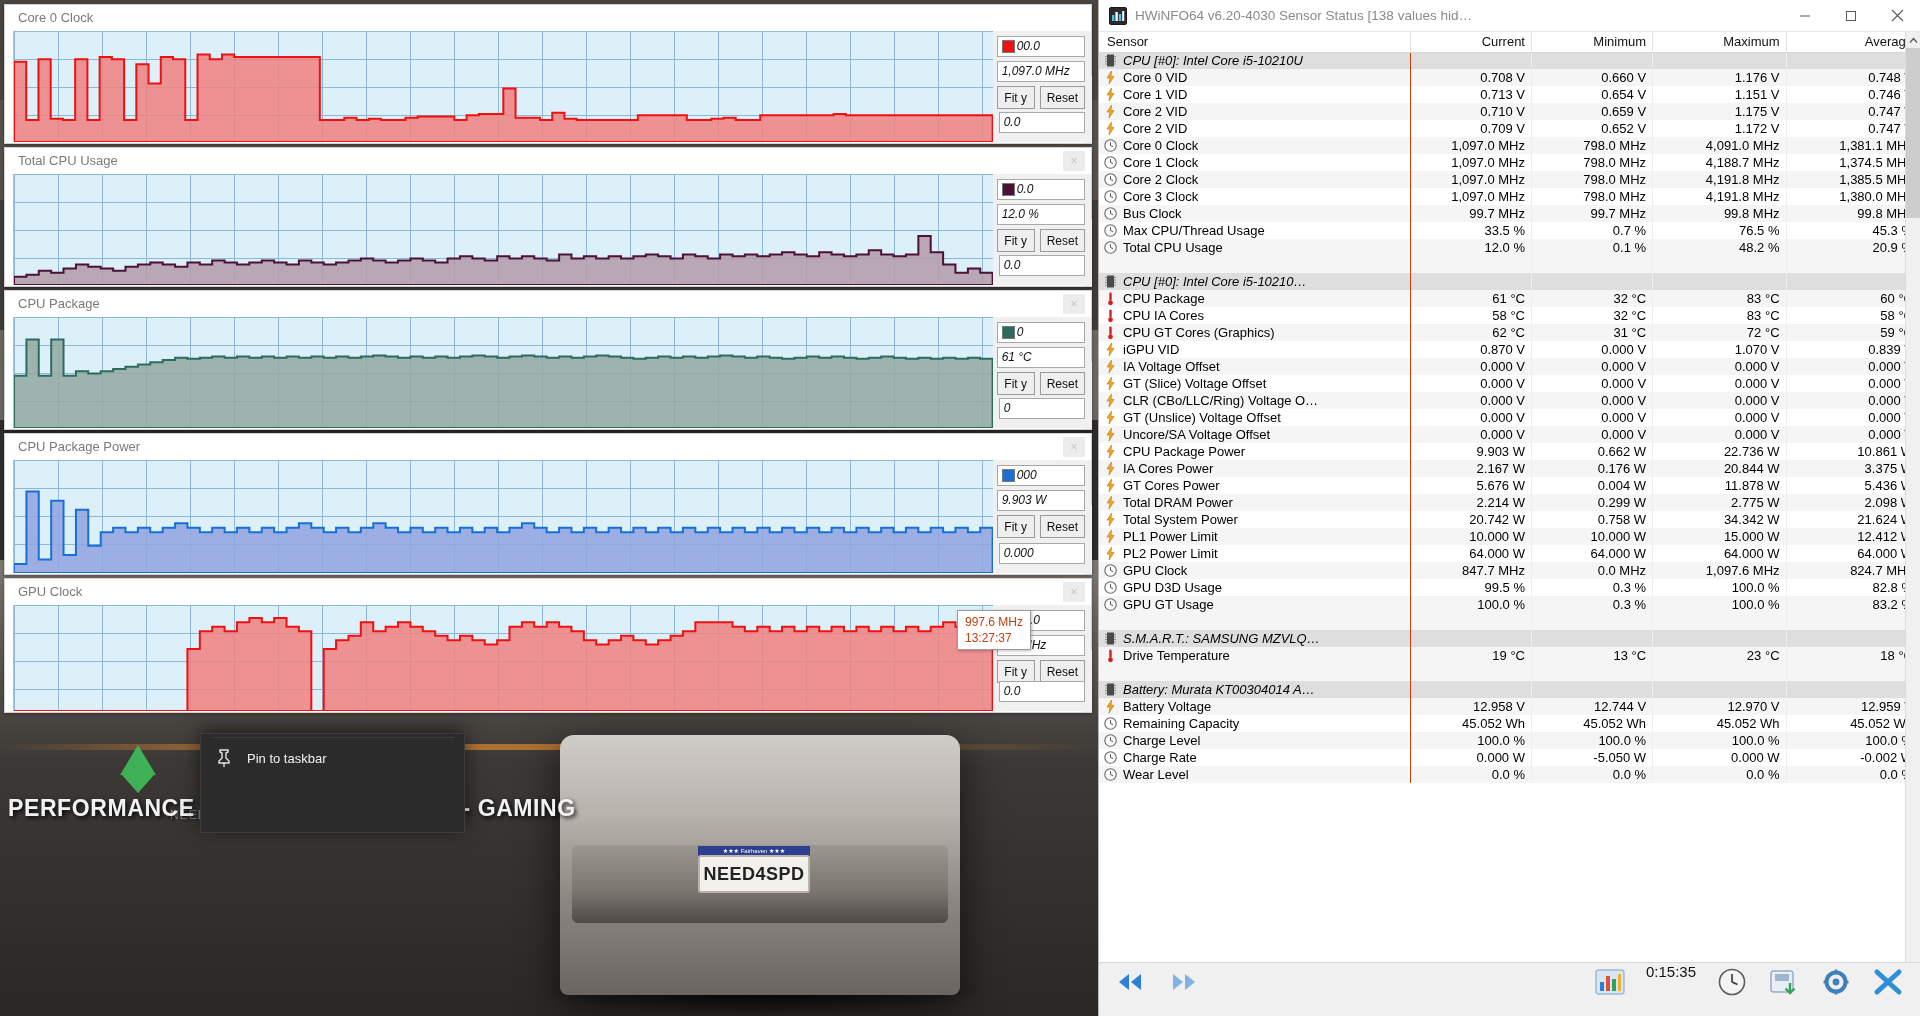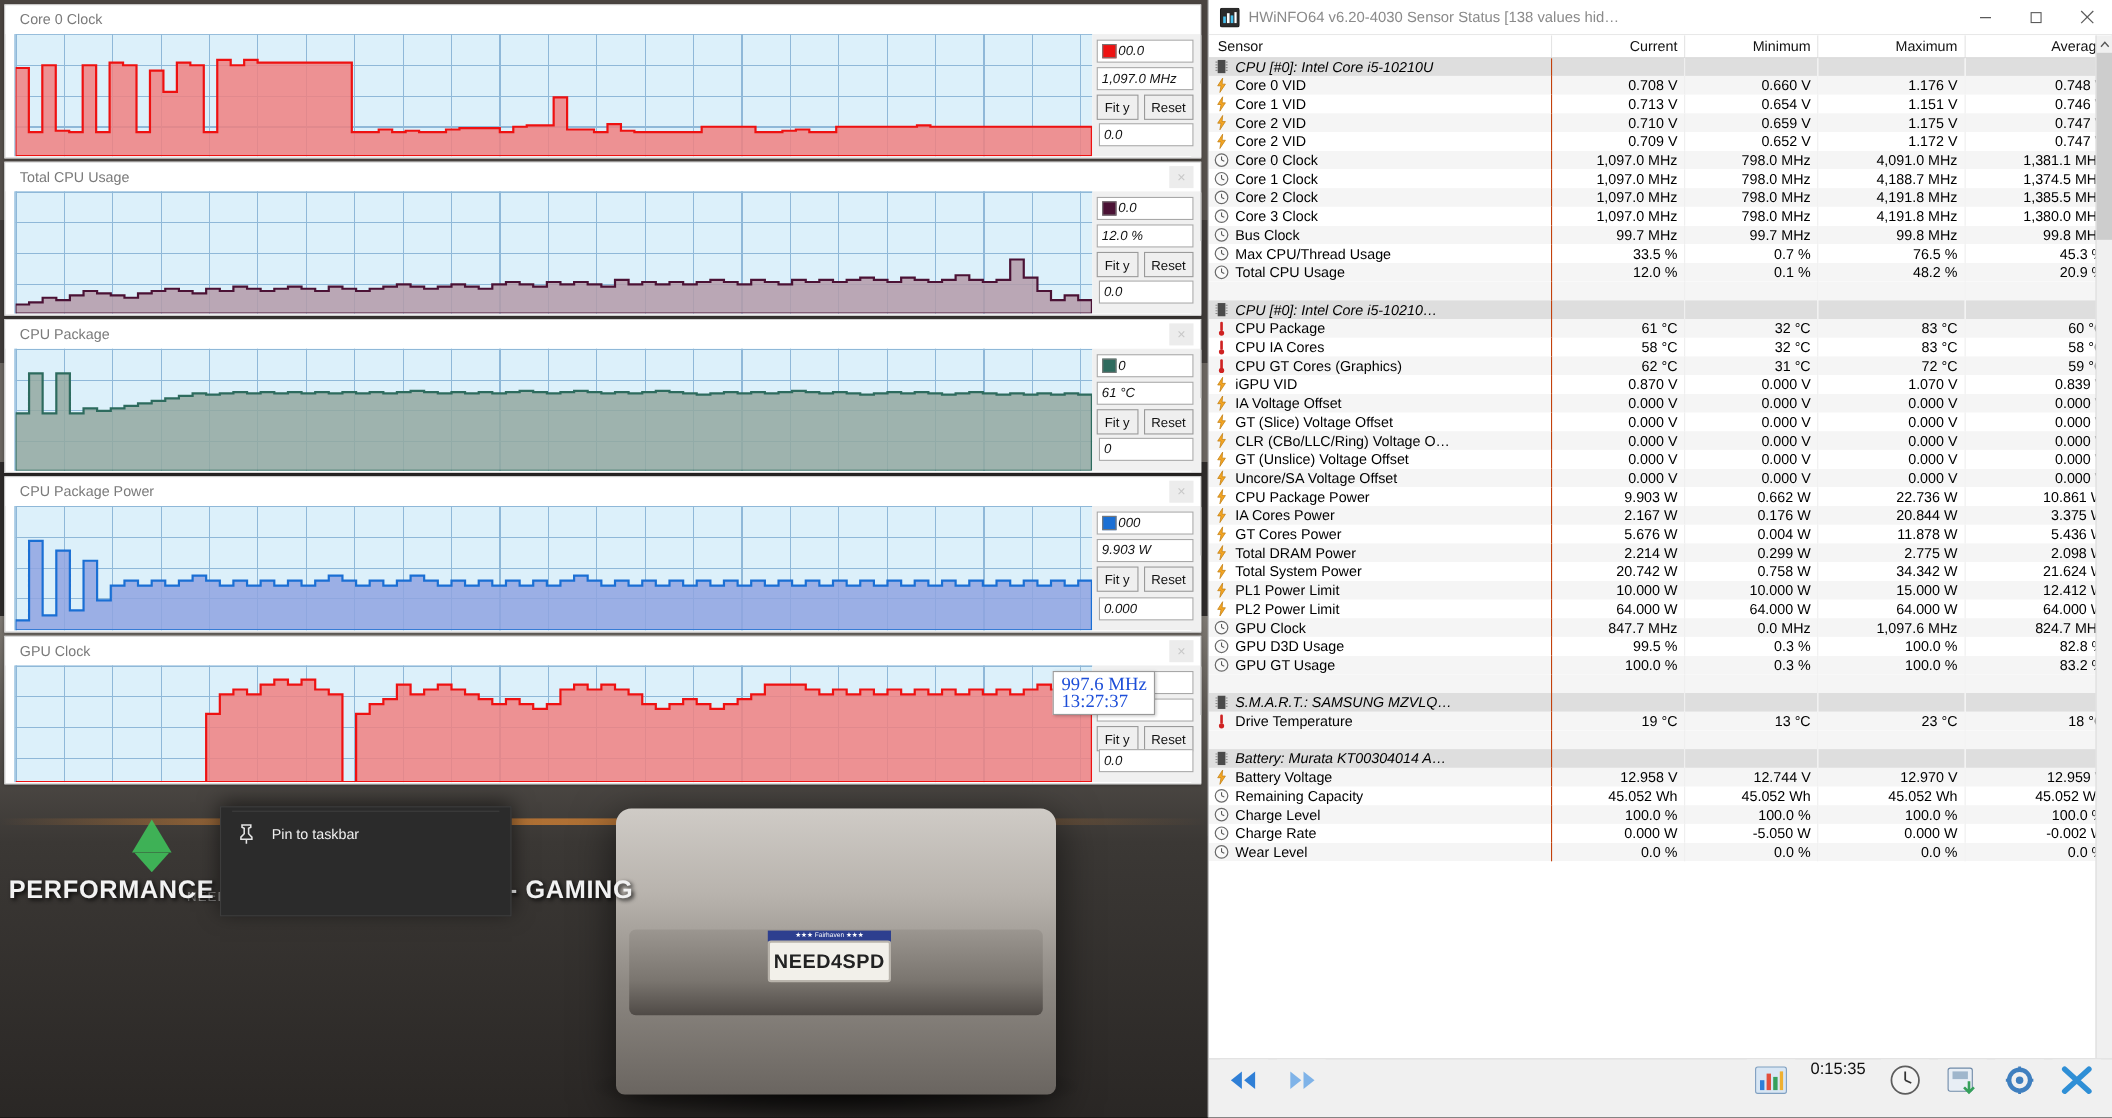--- a/index.html
+++ b/index.html
@@ -147,22 +147,22 @@
     padding:0 6px;
   }
   .gp-min { position:absolute; left:6px; right:6px; bottom:5px; }
   .gp-scrollbar {
     position:absolute; right:-1px; top:27px; bottom:0; width:9px; background:#f0f0f0;
   }
   .gp-scroll-thumb { position:absolute; left:0; top:0; width:9px; height:44px; background:#cdcdcd; }
 
   .tooltip {
     position:absolute; background:#fff; border:1px solid #9a9a9a;
-    font-size:17px; color:#1d4ed8; padding:3px 7px; line-height:16px;
-    box-shadow:1px 1px 3px rgba(0,0,0,.25); z-index:20;font-family:Liberation Serif, serif;
+    font-size:12px; color:#c2410c; padding:3px 7px; line-height:16px;
+    box-shadow:1px 1px 3px rgba(0,0,0,.25); z-index:20;
   }
 
   
   #hwinfo {
     position:absolute; left:1098px; top:0; width:822px; height:1016px;
     background:#f0f0f0; border-left:1px solid #b5b5b5;
     display:flex; flex-direction:column;
   }
   #hw-titlebar {
     height:32px; background:#ffffff; display:flex; align-items:center;

